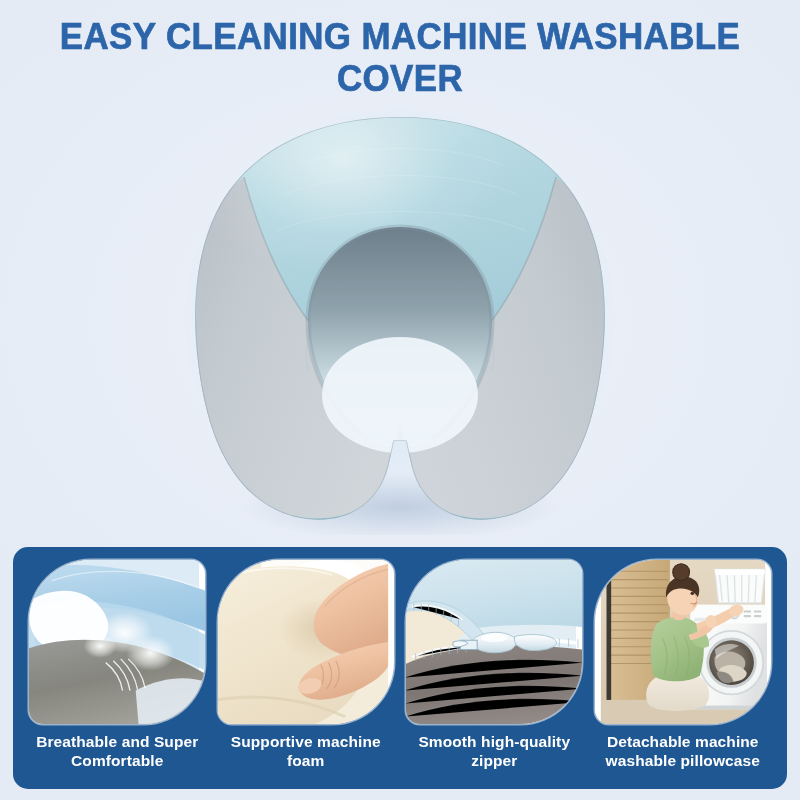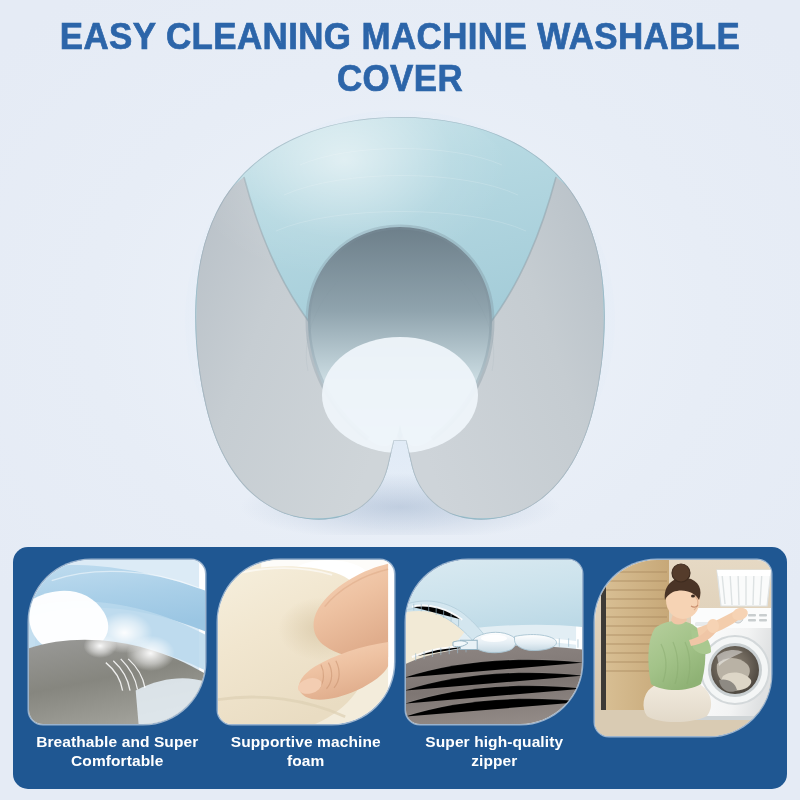--- a/index.html
+++ b/index.html
@@ -445,21 +445,21 @@
 
             <path d="M 110 82 C 128 78, 148 80, 154 86 C 158 91, 150 96, 134 97
                      C 120 98, 110 92, 110 86 Z" fill="url(#f3pull)" stroke="#a9c4d2" stroke-width="1"></path>
 
             <path d="M 52 86 L 70 86 L 70 96 L 52 96 Z" fill="#e8f1f6" stroke="#93b2c2" stroke-width="1.1"></path>
             <path d="M 44 88 C 50 86, 56 86, 60 89 C 56 93, 48 94, 44 92 Z" fill="#f2f8fb" stroke="#93b2c2" stroke-width="1"></path>
 
             <ellipse cx="88" cy="84" rx="14" ry="4" fill="#ffffff" opacity="0.85"></ellipse>
           </svg>
         </div>
-        <div class="caption">Super high-quality zipper</div>
+        <div class="caption">Smooth high-quality zipper</div>
       </div>
 
       <div class="feature-cell">
         <div class="thumb">
           <svg viewBox="0 0 176 176" xmlns="http://www.w3.org/2000/svg" aria-hidden="true">
             <defs>
               <linearGradient id="f4wall" x1="0" y1="0" x2="0" y2="1">
                 <stop offset="0%" stop-color="#e6d9c4"></stop>
                 <stop offset="100%" stop-color="#d4c3a8"></stop>
               </linearGradient>
@@ -584,18 +584,19 @@
             <path d="M 104 78 C 120 74, 136 66, 146 58 C 150 54, 148 49, 142 50
                      C 130 56, 116 64, 102 68 Z" fill="#f3cdac"></path>
 
             <ellipse cx="145" cy="54" rx="8" ry="6" transform="rotate(-18 145 54)" fill="#f6d3b4"></ellipse>
 
             <path d="M 96 86 C 108 84, 118 78, 122 70 C 124 66, 120 62, 116 65
                      C 110 74, 102 78, 94 80 Z" fill="#f0c6a6"></path>
             <ellipse cx="118" cy="66" rx="6" ry="7" fill="#f6d3b4"></ellipse>
           </svg>
         </div>
+        <div class="caption">Detachable machine washable pillowcase</div>
       </div>
 
     </div>
   </div>
 
 </div>
 
 </body></html>

